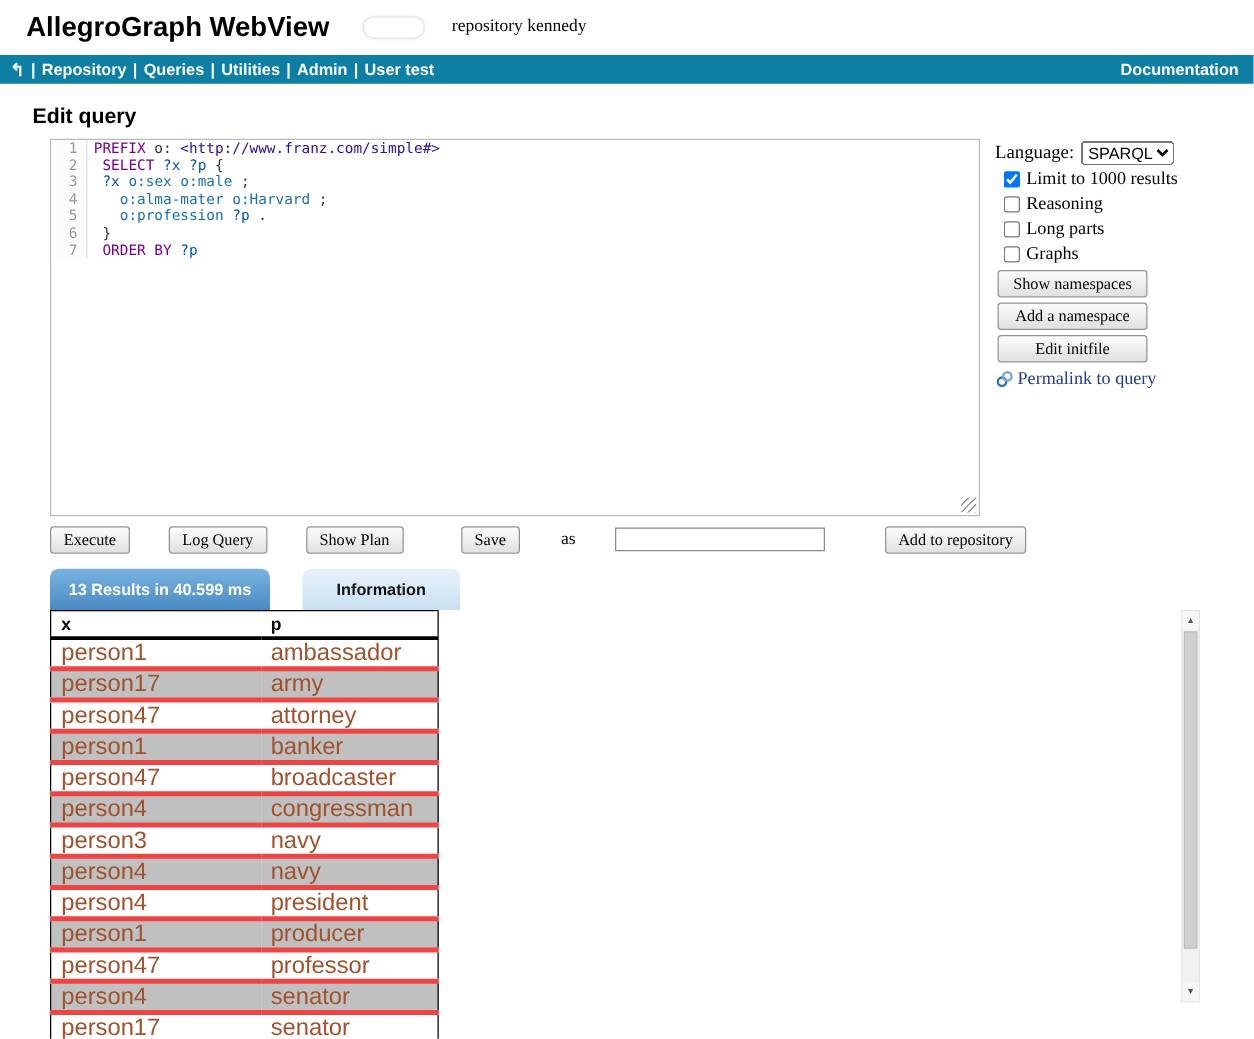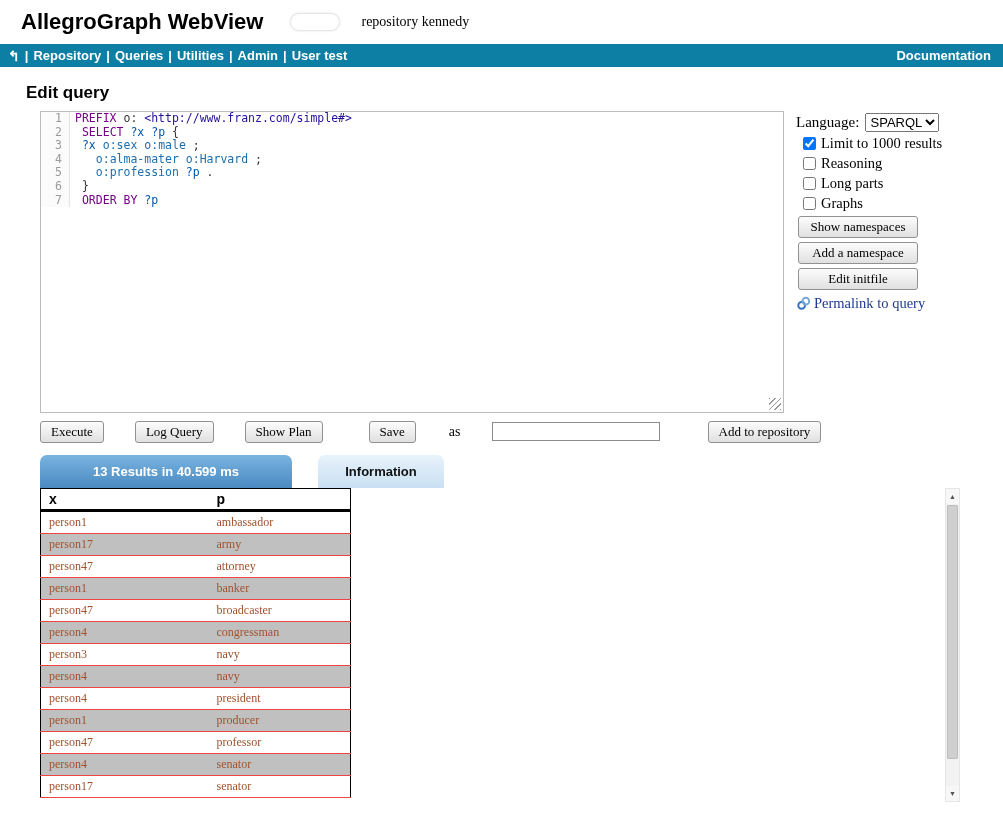--- a/index.html
+++ b/index.html
@@ -52,30 +52,30 @@
             background: linear-gradient(#fcfcfc, #e0e0e0); border: 1px solid #919191; border-radius: 3px; cursor: pointer; }
   .actions .ui-btn { margin-right: 7px; }
   .gap-after { margin-right: 22px !important; }
   .as-label { font-family: "Liberation Serif", serif; font-size: 14px; margin: 0 7px 0 2px; }
   .save-input { width: 168px; height: 19px; border: 1px solid #8c8c8c; font-size: 12px; padding: 0 3px; }
   .add-repo { margin-left: 24px !important; }
 
   .tabs { margin-top: 12px; display: flex; align-items: flex-end; }
   .tab-active, .tab-inactive { height: 33px; display: flex; align-items: center; justify-content: center;
                                font-weight: bold; font-size: 13px; border-radius: 7px 7px 0 0; cursor: pointer; }
-  .tab-active { width: 252px; background: linear-gradient(var(--tab-active-top, #79b4e0), var(--tab-active-bottom, #4a8ac2)); color: #fff; }
+  .tab-active { width: 176px; background: linear-gradient(var(--tab-active-top, #79b4e0), var(--tab-active-bottom, #4a8ac2)); color: #fff; }
   .tab-inactive { width: 126px; background: linear-gradient(#e8f2fb, var(--tab-inactive-bg, #c9e0f2)); color: #111; margin-left: 2px; }
 
   .results-panel { position: relative; width: 920px; height: 314px; background: #fff; }
   .results-table { border-collapse: collapse; border-left: 1px solid #000; border-right: 1px solid #000; }
   .results-table th { font-size: 14px; font-weight: bold; text-align: left; padding: 2px 8px; line-height: 16px;
                       border-top: 1px solid #000; border-bottom: 3px solid #000; color: #000; }
   .results-table th:first-child { width: 168px; }
   .results-table th:last-child  { width: 142px; }
-  .results-table td { font-size: 12px; line-height: 17px; color: var(--result-text, #a0522d); padding: 2px 8px; border-bottom: 1px solid #ef4444; font-family: Liberation Serif, serif; }
+  .results-table td { font-size: 19px; line-height: 17px; color: var(--result-text, #a0522d); padding: 2px 8px; border-bottom: 4px solid #ef4444; }
   .row-alt { background: var(--row-alt-bg, #c0c0c0); }
 
   .scrollbar { position: absolute; top: 0; right: 0; width: 15px; height: 314px; background: #f2f2f2; border: 1px solid #e6e6e6; }
   .sb-btn { position: absolute; left: 0; width: 13px; height: 15px; background: #f7f7f7; color: #555;
             font-size: 7px; text-align: center; line-height: 15px; cursor: pointer; }
   .sb-up { top: 0; }
   .sb-down { bottom: 0; }
   .sb-thumb { position: absolute; left: 1px; top: 16px; width: 11px; height: 254px; background: #cfcfcf;
               border: 1px solid #bdbdbd; border-radius: 1px; cursor: grab; }
 

